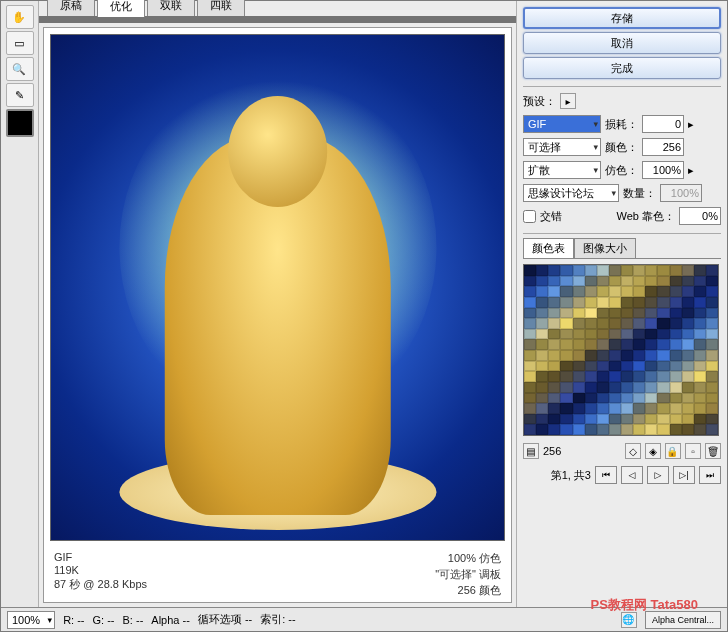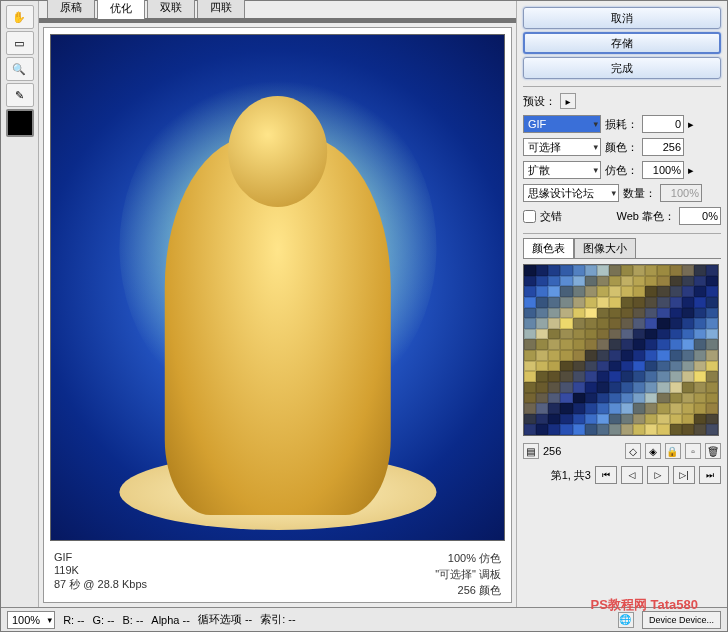--- a/index.html
+++ b/index.html
@@ -5,21 +5,21 @@
 * { box-sizing: border-box; margin: 0; padding: 0; font-family: "Microsoft YaHei", SimSun, sans-serif; font-size: 11px; }
 body { background: #ececec; width: 728px; height: 632px; overflow: hidden; }
 .window { border: 1px solid #7a7a7a; width: 728px; height: 632px; background: #ececec; display: flex; flex-direction: column; }
 .titlebar { height: 20px; background: linear-gradient(#fff,#d8e4f0); border-bottom: 1px solid #8a8a8a; display: flex; align-items: center; padding: 0 6px; justify-content: space-between; color: #222; }
 .titlebar .right { color: #666; font-size: 10px; }
 .main { flex: 1; display: flex; }
 .toolcol { width: 38px; background: #e8e8e8; border-right: 1px solid #b0b0b0; display: flex; flex-direction: column; align-items: center; padding-top: 4px; gap: 2px; }
 .toolbtn { width: 28px; height: 24px; border: 1px solid #b0b0b0; background: #f4f4f4; display: flex; align-items: center; justify-content: center; cursor: pointer; border-radius: 2px; }
 .toolbtn.swatch { background: #000; border: 2px solid #888; height: 28px; }
 .center { flex: 1; display: flex; flex-direction: column; border-right: 1px solid #b0b0b0; }
-.tabs { display: flex; height: 22px; border-bottom: 5px solid #737373; padding-left: 8px; align-items: flex-end; gap: 2px; }
+.tabs { display: flex; height: 22px; border-bottom: 7px solid #737373; padding-left: 8px; align-items: flex-end; gap: 2px; }
 .tab { padding: 3px 12px; border: 1px solid #888; border-bottom: none; background: #e0e0e0; border-radius: 3px 3px 0 0; cursor: pointer; }
 .tab.active { background: #fff; position: relative; top: 1px; }
 .preview-area { flex: 1; background: #fff; margin: 4px; border: 1px solid #999; display: flex; flex-direction: column; }
 .canvas-wrap { flex: 1; padding: 6px; }
 .canvas { width: 100%; height: 100%; background: radial-gradient(circle at 50% 50%, #8fd3ff 0%, #2a5fd0 30%, #0a2a8a 70%, #061860 100%); position: relative; border: 1px solid #666; overflow: hidden; }
 .halo { position: absolute; left: 50%; top: 42%; transform: translate(-50%,-50%); width: 70%; height: 70%; border-radius: 50%; background: radial-gradient(circle, rgba(255,255,200,0.9) 0%, rgba(180,255,200,0.5) 40%, rgba(100,200,255,0) 70%); }
 .body { position: absolute; left: 50%; bottom: 5%; transform: translateX(-50%); width: 50%; height: 75%; background: radial-gradient(ellipse at 50% 30%, #ffe58a 0%, #d4a030 70%, #a87818 100%); border-radius: 40% 40% 20% 20%; }
 .head { position: absolute; left: 50%; top: 12%; transform: translateX(-50%); width: 22%; height: 22%; background: radial-gradient(circle at 40% 35%, #ffe58a, #c08f28); border-radius: 50%; }
 .lotus { position: absolute; left: 50%; bottom: 2%; transform: translateX(-50%); width: 70%; height: 15%; background: radial-gradient(ellipse, #fff2c0, #e0c070); border-radius: 50%; }
 .info-row { display: flex; justify-content: space-between; padding: 4px 10px; font-size: 11px; color: #333; }
@@ -90,22 +90,22 @@
           <div class="info-col" style="text-align:right">
             <span>100% 仿色</span>
             <span>"可选择" 调板</span>
             <span>256 颜色</span>
           </div>
         </div>
       </div>
     </div>
 
     <div class="right-panel">
+      <button class="btn-wide primary">存储</button>
       <button class="btn-wide">取消</button>
-      <button class="btn-wide primary">存储</button>
       <button class="btn-wide">完成</button>
 
       <div class="panel-section">
         <div class="row">
           <label>预设：</label>
           <span class="small-icon">▸</span>
         </div>
         <div class="row">
           <div class="combo sel" style="flex:0 0 78px">
               <span>GIF</span>
@@ -435,16 +435,16 @@
         <span>100%</span>
       </div>
     <span>R: --</span>
     <span>G: --</span>
     <span>B: --</span>
     <span>Alpha --</span>
     <span>循环选项 --</span>
     <span>索引: --</span>
     <span class="flex1"></span>
     <span class="small-icon">🌐</span>
-    <button class="nav-btn" style="width:auto;padding:0 6px">Device Device...</button>
+    <button class="nav-btn" style="width:auto;padding:0 6px">Alpha Central...</button>
   </div>
   <div class="watermark">PS教程网 Tata580</div>
 </div>
 
 </body></html>

